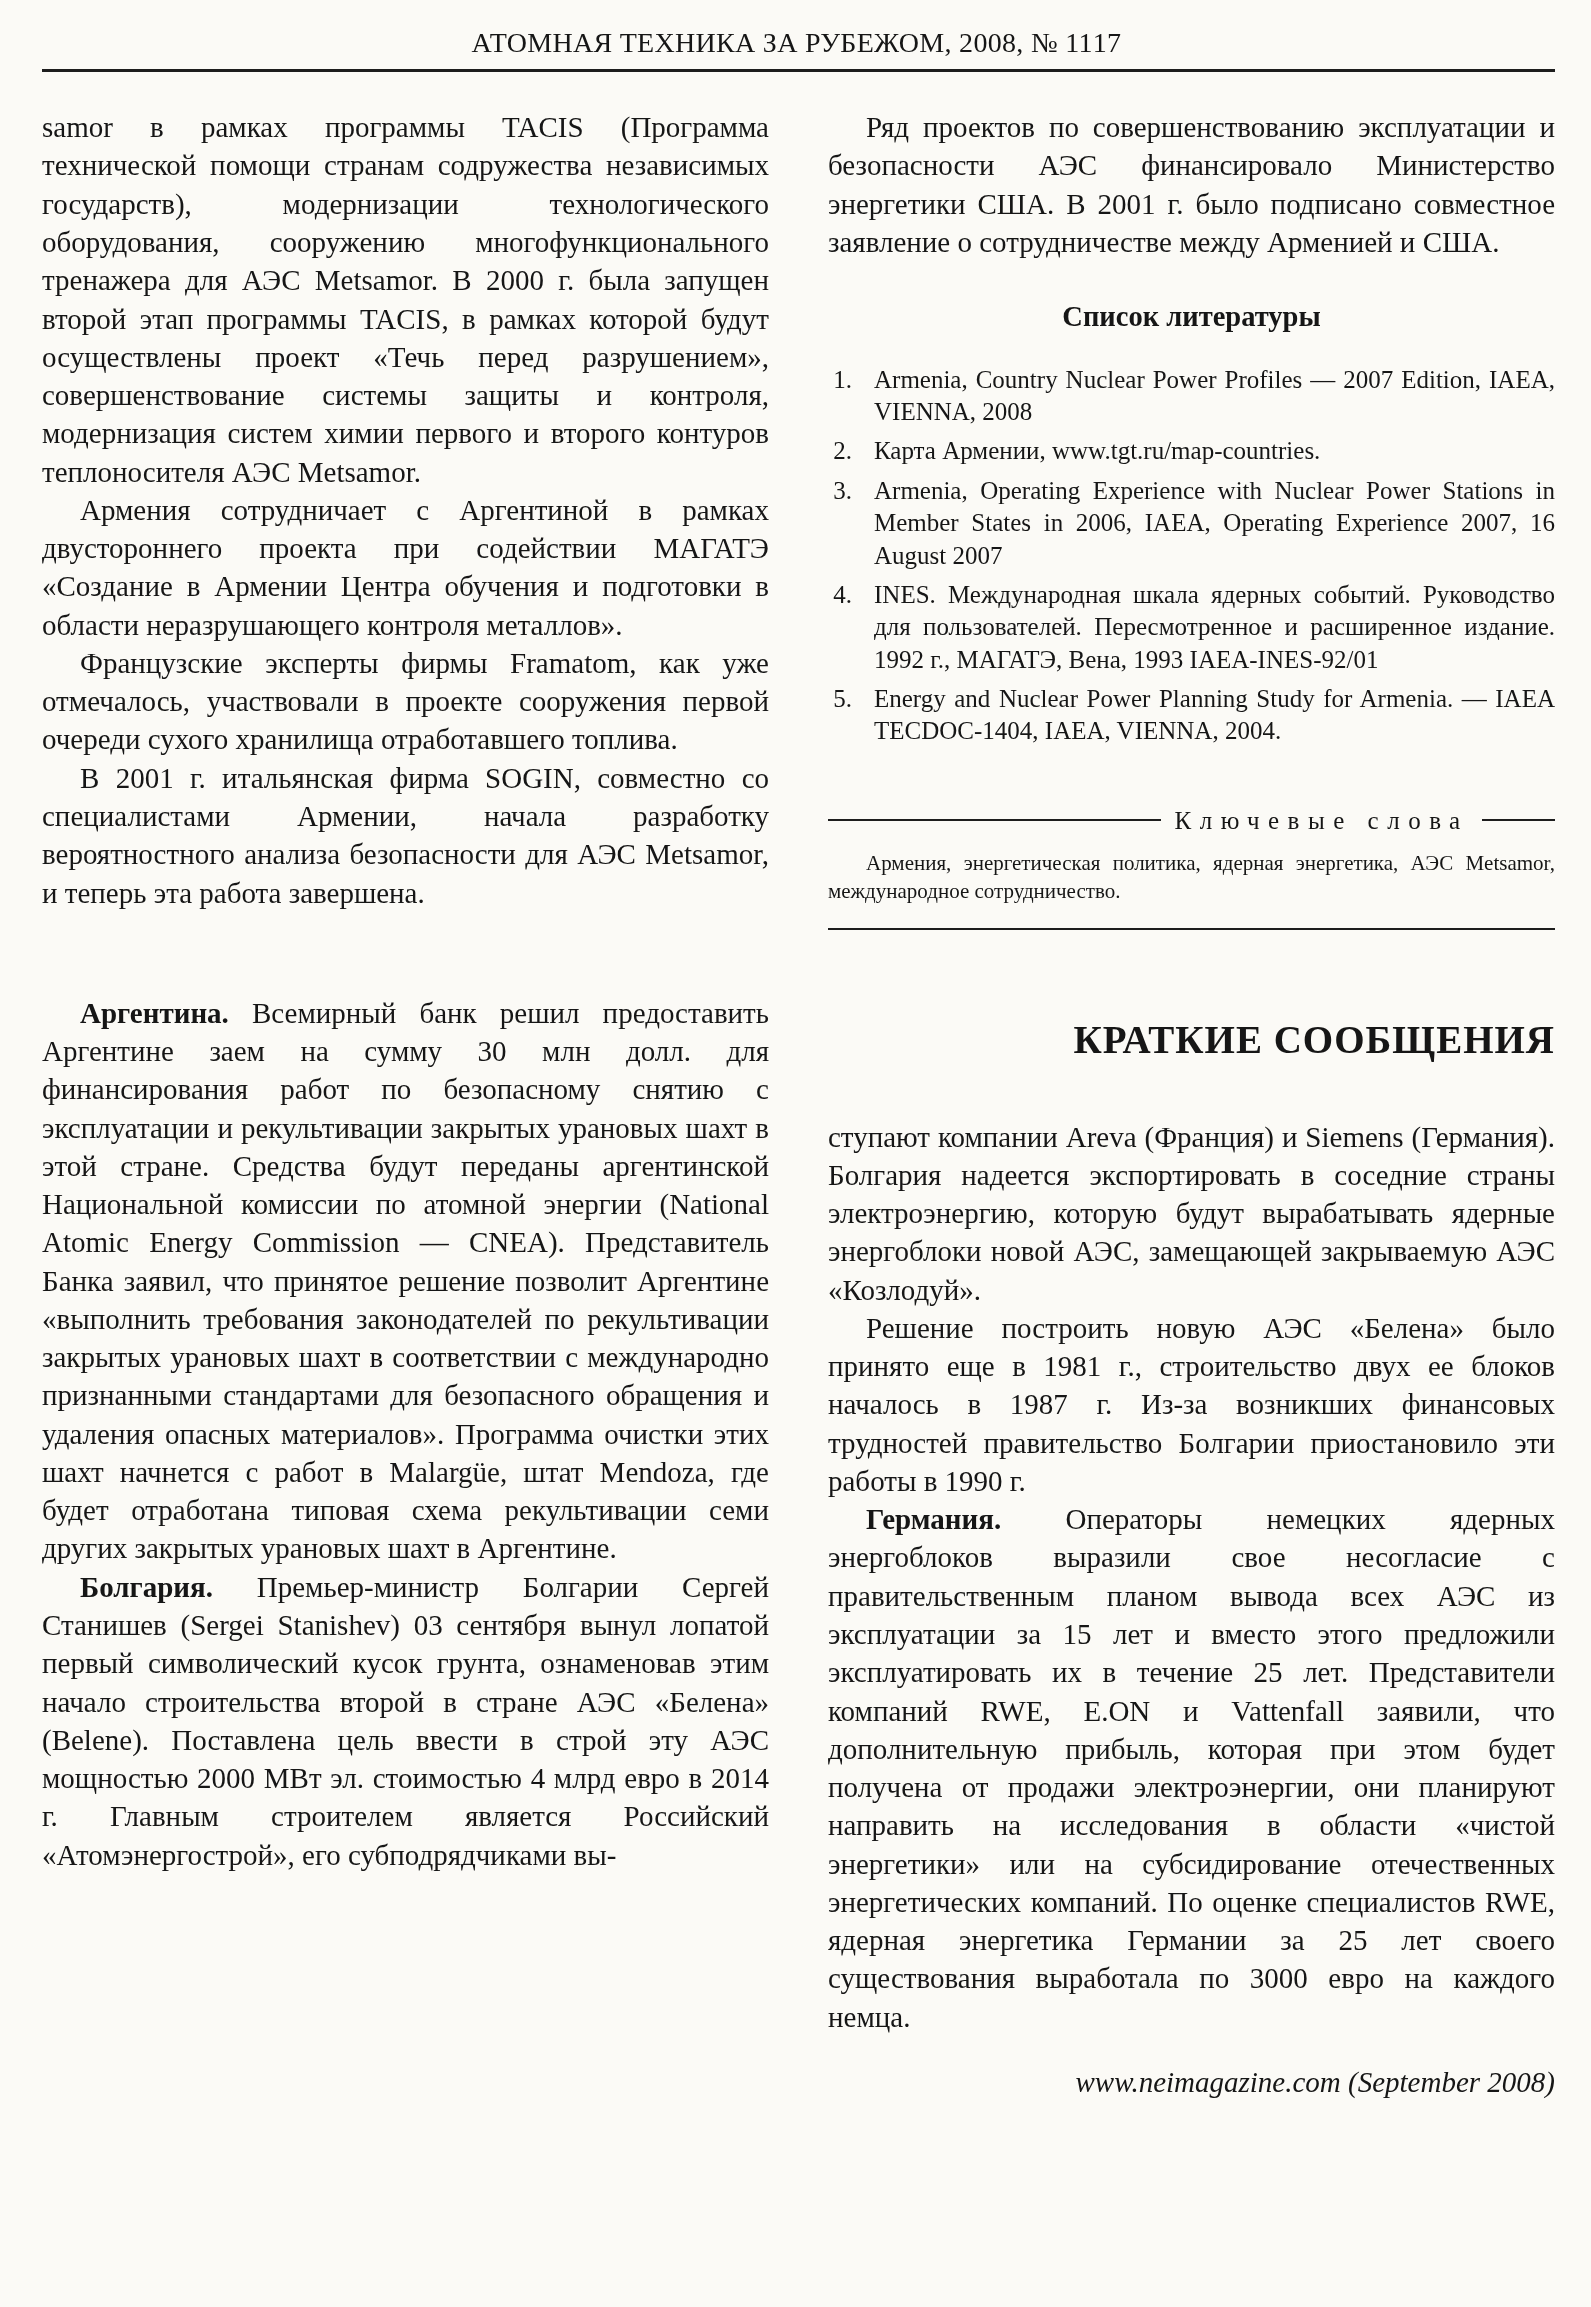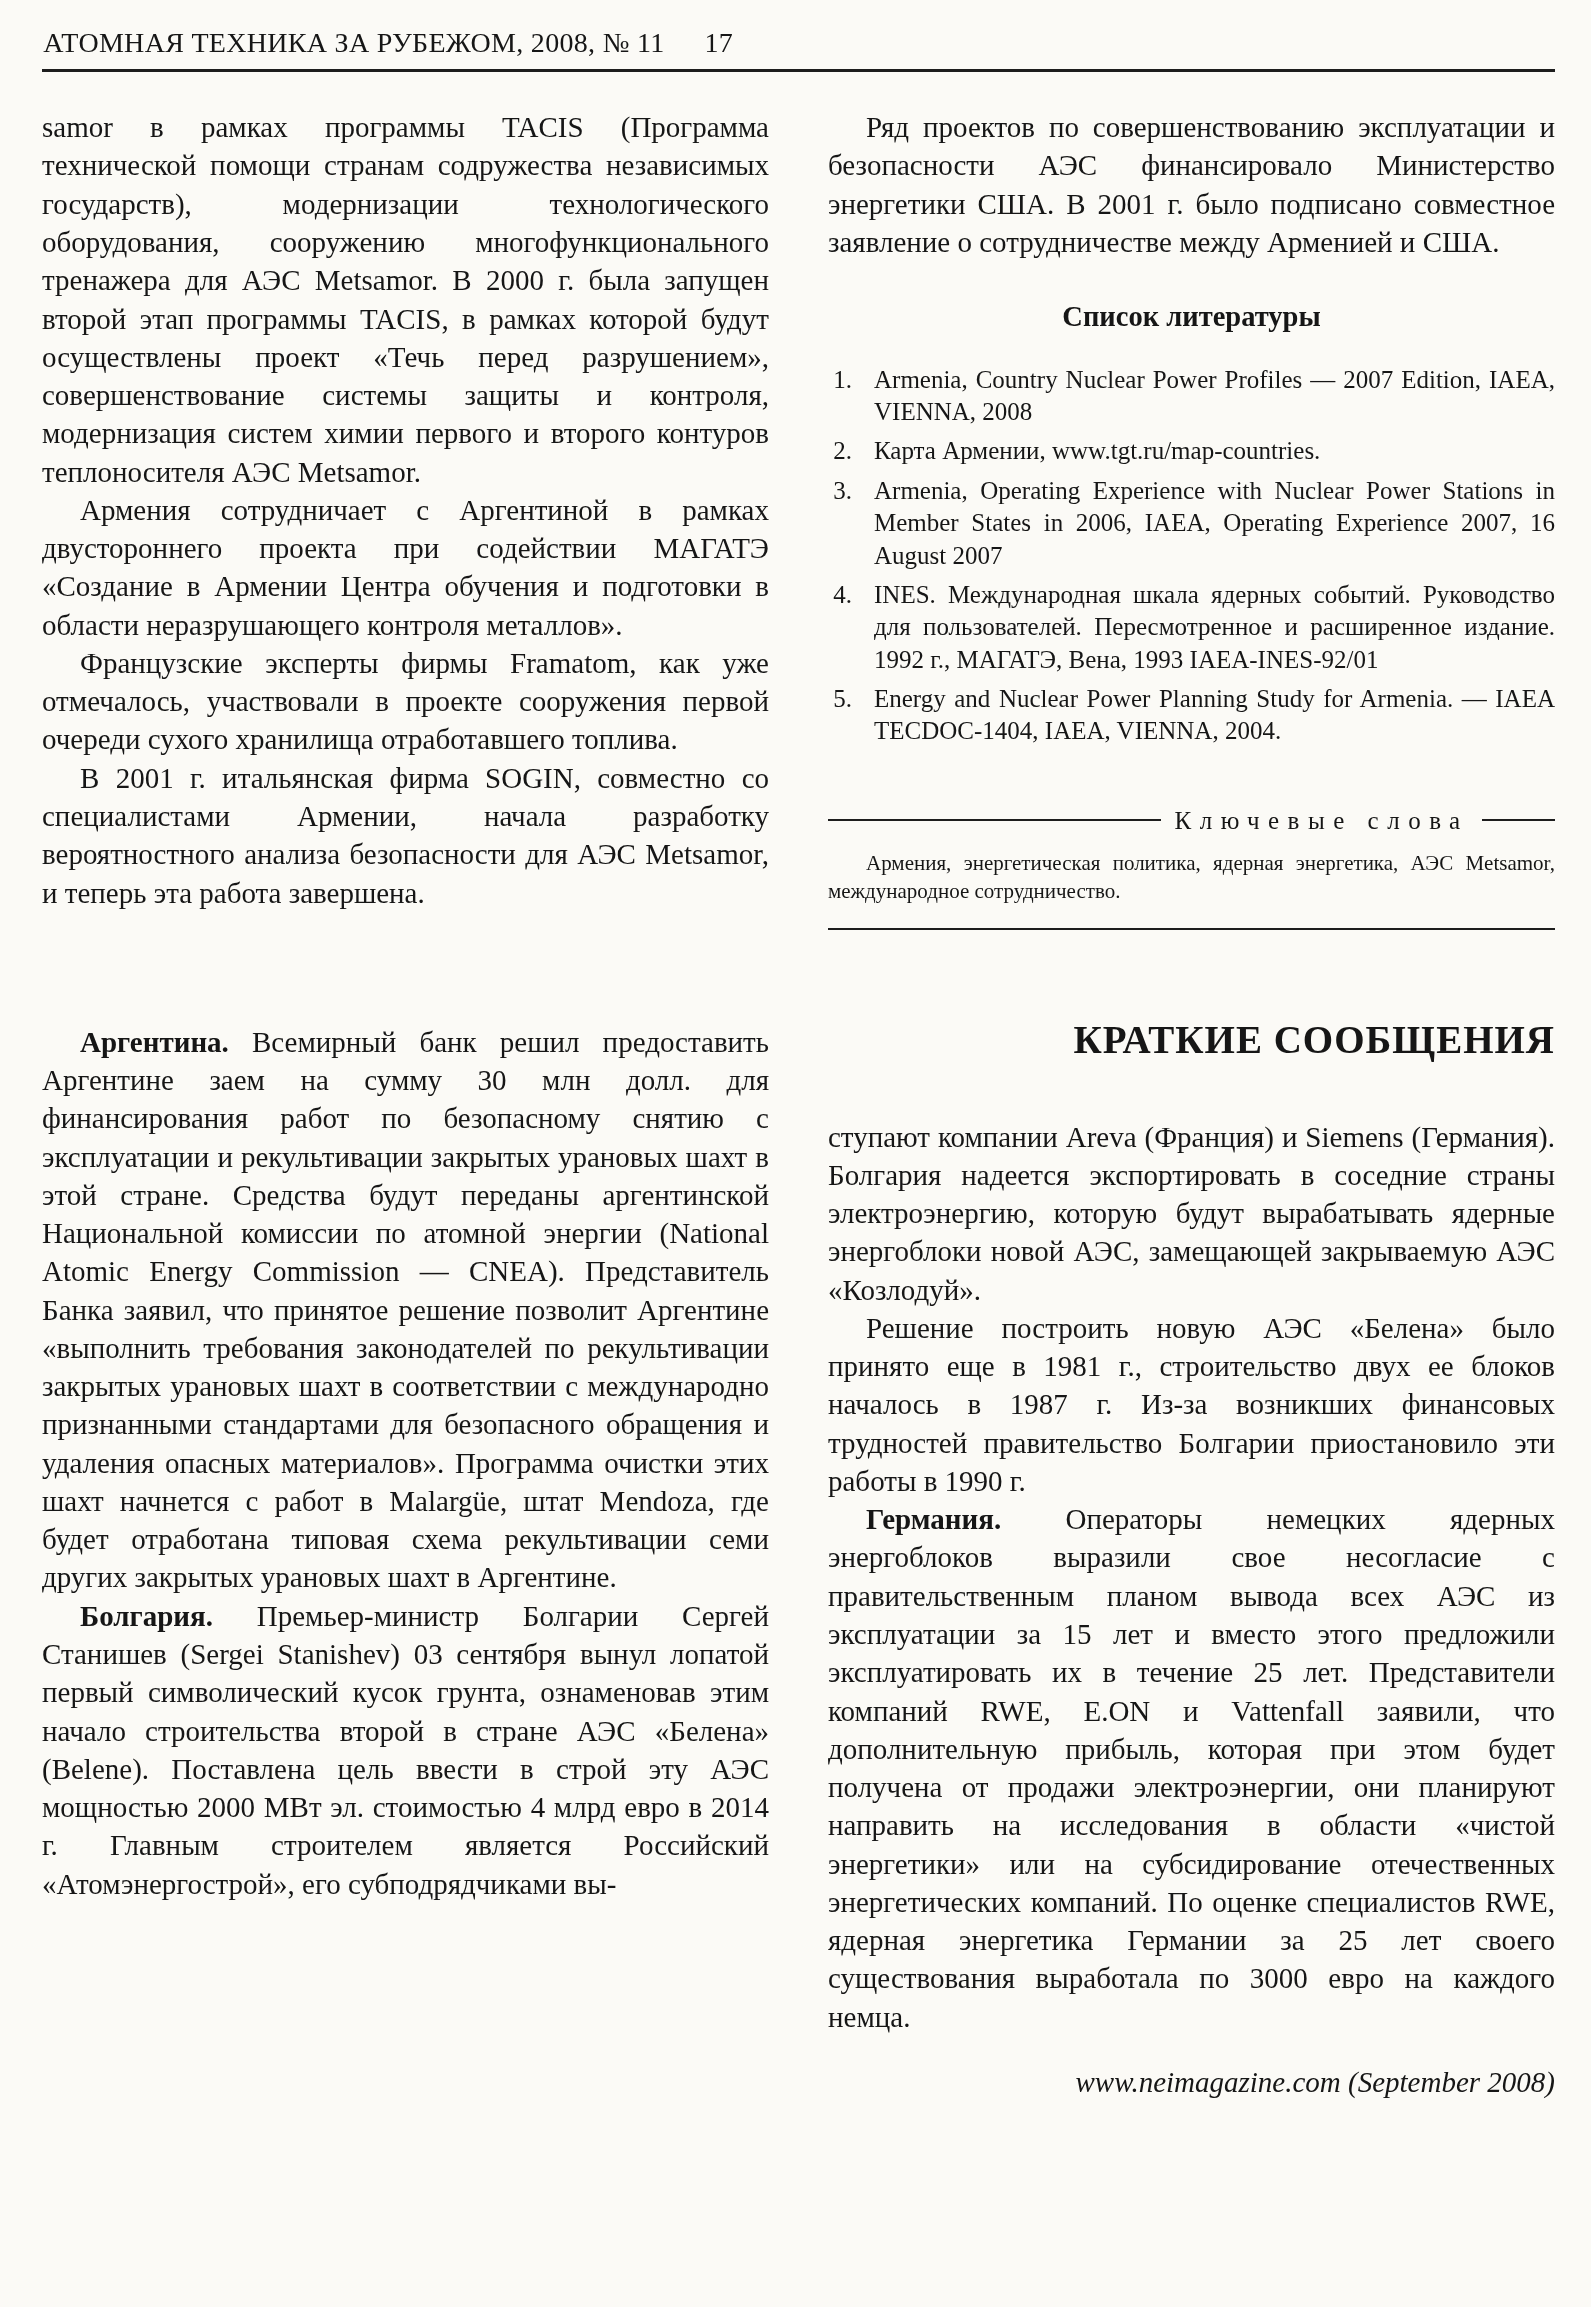--- a/index.html
+++ b/index.html
@@ -16,27 +16,26 @@
   }
   .page {
     box-sizing: border-box;
     width: 1592px;
     height: 2307px;
     padding: 22.6px 37px 20px 42px;
   }
   
   .header {
     display: flex;
-    justify-content: flex-start;
+    justify-content: center;
     align-items: baseline;
     font-size: 28px;
     letter-spacing: 0.3px;
     padding: 4px 1.3px 10.6px 1.3px;
     border-bottom: 3.3px solid #1d1d1d;
-    gap: 40px;
   }
   .header .page-number {
     font-size: 28px;
     padding-right: 4px;
   }
   
   .columns {
     display: flex;
     gap: 59px;
     margin-top: 36px;
@@ -53,21 +52,21 @@
     text-indent: 38px;
   }
   p.body-par.no-indent {
     text-indent: 0;
   }
   .lead {
     font-weight: bold;
   }
   
   .left-briefs {
-    margin-top: 111px;
+    margin-top: 82px;
   }
   
   .refs-heading {
     font-weight: bold;
     text-align: center;
     font-size: 28.5px;
     margin: 37px 0 28px 0;
   }
   .refs {
     font-size: 25px;

